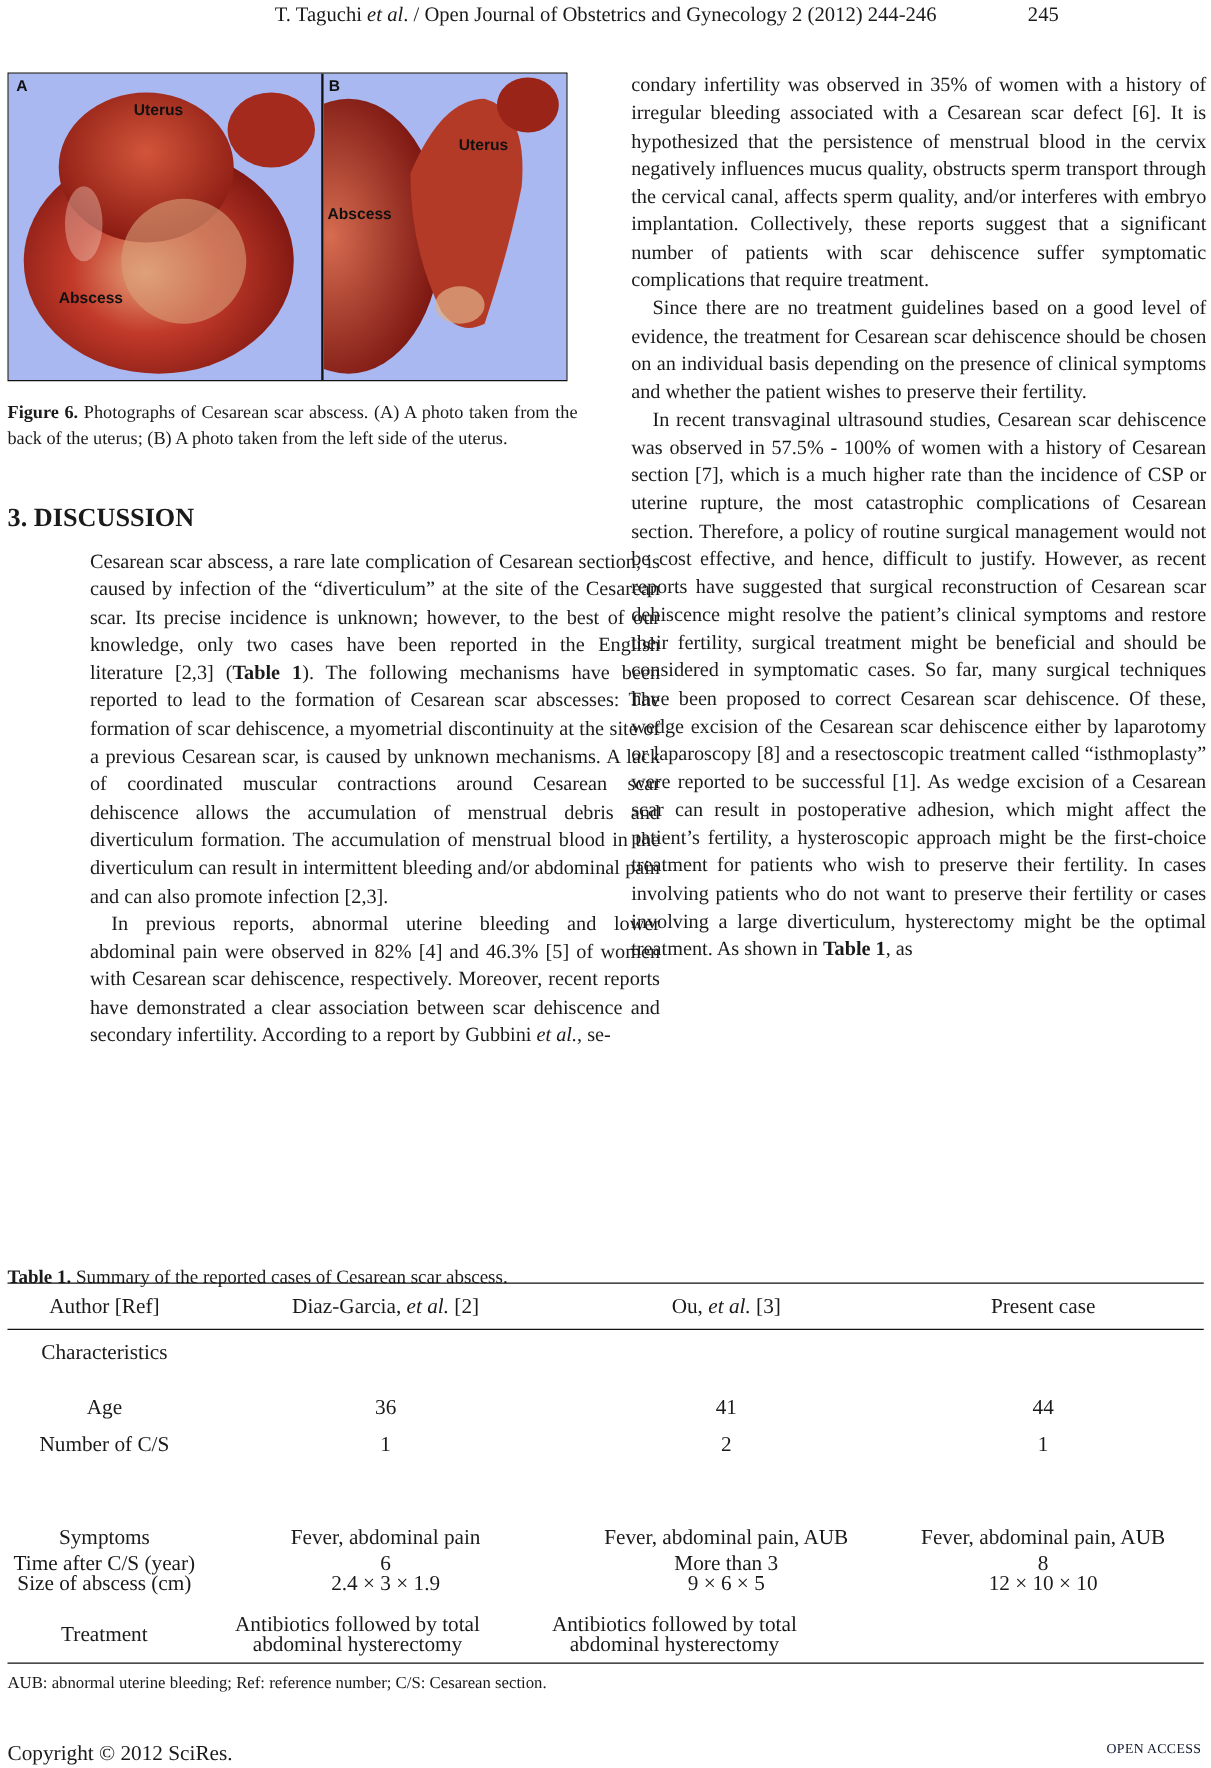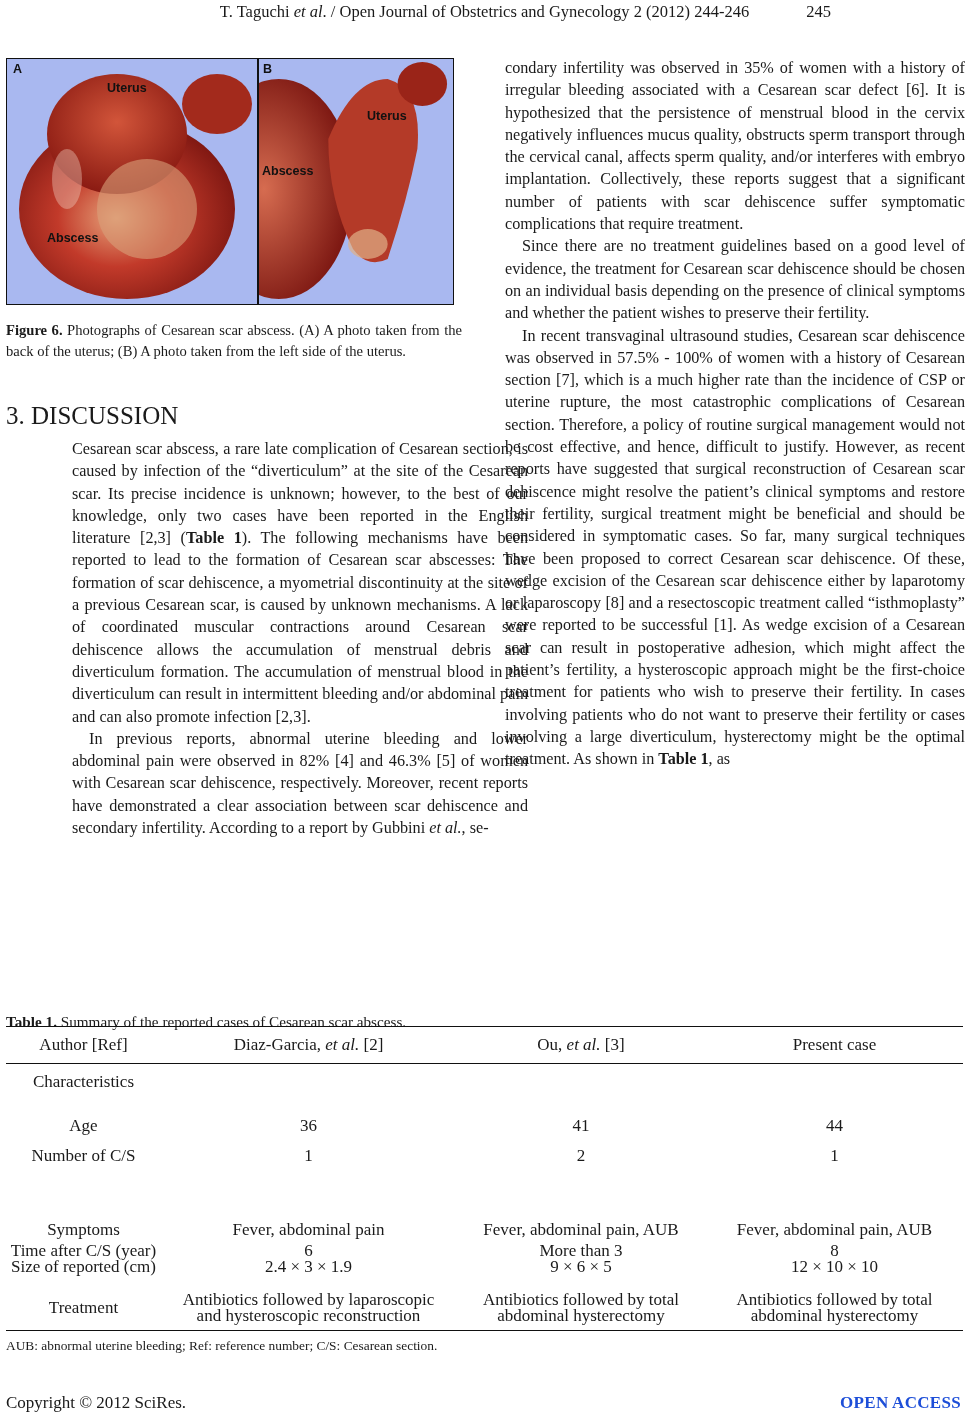--- a/index.html
+++ b/index.html
@@ -1,45 +1,45 @@
 <!DOCTYPE html>
 <html><head>
 <meta charset="utf-8">
 <style>
   html, body { margin:0; padding:0; background:#ffffff; }
   body { width:969px; height:1414px; position:relative; overflow:hidden;
          font-family:"Liberation Serif", "DejaVu Serif", serif; color:#1a1a1a; }
   .abs { position:absolute; }
   .header { top:2px; left:0; width:847px; height:22px; font-size:16.5px; }
   .header .title { position:absolute; left:0; width:969px; text-align:center; top:0; }
-  .header .pnum { position:absolute; right:16px; top:0; }
+  .header .pnum { position:absolute; right:0; top:0; }
   .col { font-size:16.2px; line-height:22.3px; text-align:justify; }
   .col p { margin:0; }
   .col p.ind { text-indent:17px; }
   .leftcol { left:24px; width:456px;margin-left:48px; }
   .rightcol { left:505px; width:460px; top:57px; }
   .figure { left:6px; top:58px; width:448px; height:247px; border:1.5px solid #111; box-sizing:border-box; display:flex; }
   .panel { position:relative; height:100%; overflow:hidden; background:#a9b8f0; }
   .panel.a { width:250px; border-right:2px solid #111; }
   .panel.b { flex:1; }
   .panel svg { position:absolute; left:0; top:0; width:100%; height:100%; }
   .plabel { position:absolute; font-family:"Liberation Sans", sans-serif; font-weight:bold; color:#111; font-size:12.5px; }
   .fig-caption { left:6px; top:320px; width:456px; font-size:14.6px; line-height:20.5px; text-align:justify; }
-  .section-title { left:6px; top:402px; font-size:25px; font-weight:normal; }
+  .section-title { left:6px; top:402px; font-size:21px; font-weight:bold; }
   .table-caption { left:6px; top:1013px; font-size:15.2px; }
   .rule { position:absolute; left:6px; width:957px; height:0; border-top:1.6px solid #111; }
   .trow { position:absolute; left:6px; width:957px; font-size:17px; line-height:16px; display:flex; align-items:center; }
   .trow .c { text-align:center; }
   .trow .c0 { width:155px; }
   .trow .c1 { width:295px; }
   .trow .c2 { width:250px; }
   .trow .c3 { width:257px; }
   .foot-note { left:6px; top:1338px; font-size:13.4px; }
   .copyright { left:6px; top:1393px; font-size:17px; }
-  .open-access { right:8px; top:1393px; font-size:17px; font-weight:bold; color:#1d4ed8; letter-spacing:0.3px; }
+  .open-access { right:8px; top:1393px; font-size:11px; font-weight:normal; color:#0f172a; letter-spacing:0.3px; }
 </style>
 </head>
 <body>
 
 <div class="abs header">
   <div class="title"><span>T. Taguchi </span><i>et al</i><span>. / Open Journal of Obstetrics and Gynecology 2 (2012) 244-246</span></div>
   <div class="pnum">245</div>
 </div>
 
 <div class="abs figure">
@@ -133,31 +133,27 @@
   <div class="c c2">More than 3</div>
   <div class="c c3">8</div>
 </div>
 <div class="trow" style="top:1220px;height:20px;">
   <div class="c c0">Symptoms</div>
   <div class="c c1">Fever, abdominal pain</div>
   <div class="c c2">Fever, abdominal pain, AUB</div>
   <div class="c c3">Fever, abdominal pain, AUB</div>
 </div>
 <div class="trow" style="top:1257px;height:20px;">
-  <div class="c c0">Size of reported (cm)</div>
+  <div class="c c0">Size of abscess (cm)</div>
   <div class="c c1">2.4 × 3 × 1.9</div>
   <div class="c c2">9 × 6 × 5</div>
   <div class="c c3">12 × 10 × 10</div>
 </div>
 <div class="trow" style="top:1290px;height:36px;">
   <div class="c c0">Treatment</div>
-  <div class="c c1">
-      <div>Antibiotics followed by laparoscopic</div>
-      <div>and hysteroscopic reconstruction</div>
-    </div>
   <div class="c c2">
       <div>Antibiotics followed by total</div>
       <div>abdominal hysterectomy</div>
     </div>
   <div class="c c3">
       <div>Antibiotics followed by total</div>
       <div>abdominal hysterectomy</div>
     </div>
 </div>
 <div class="rule" style="top:1330px;"></div>

